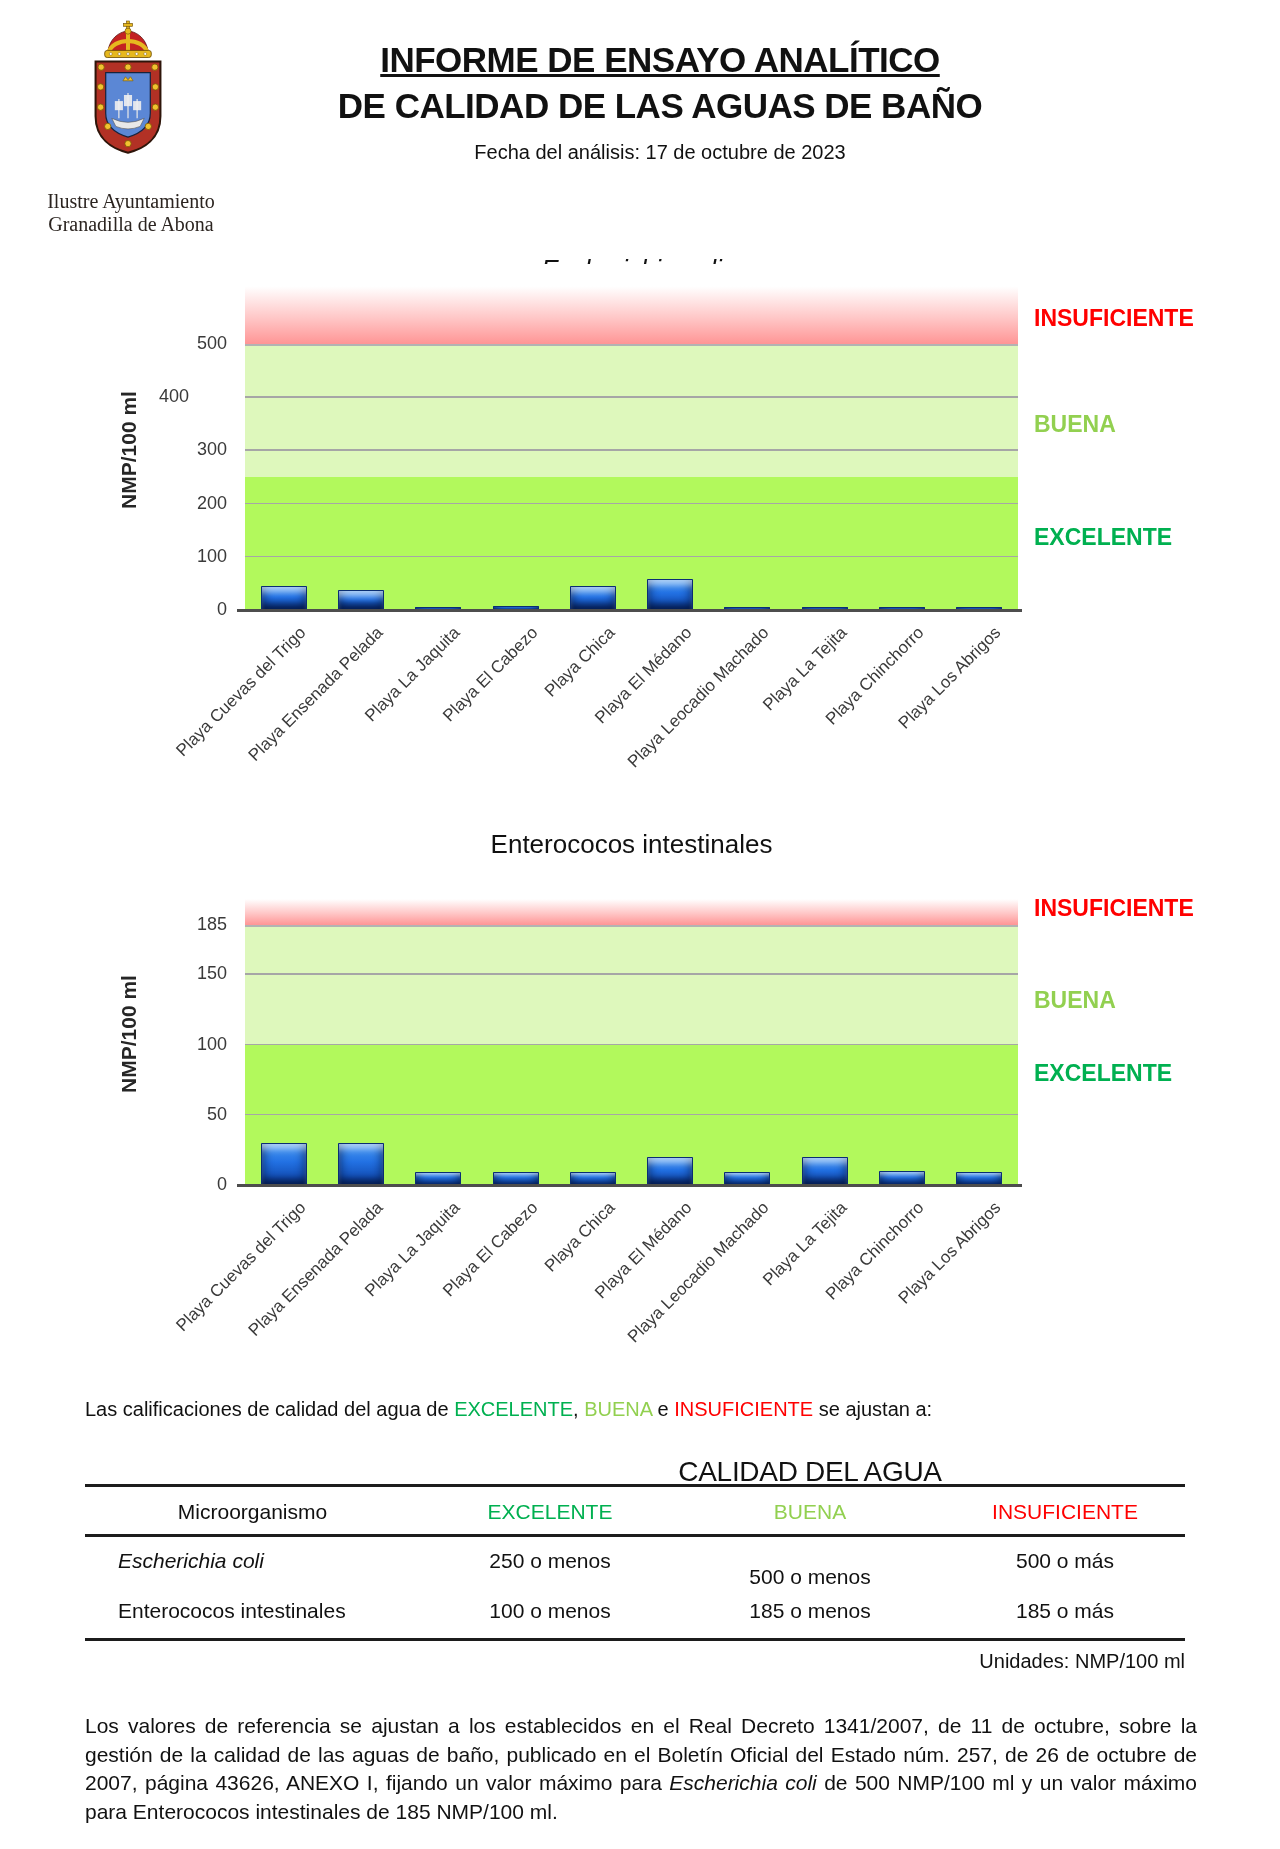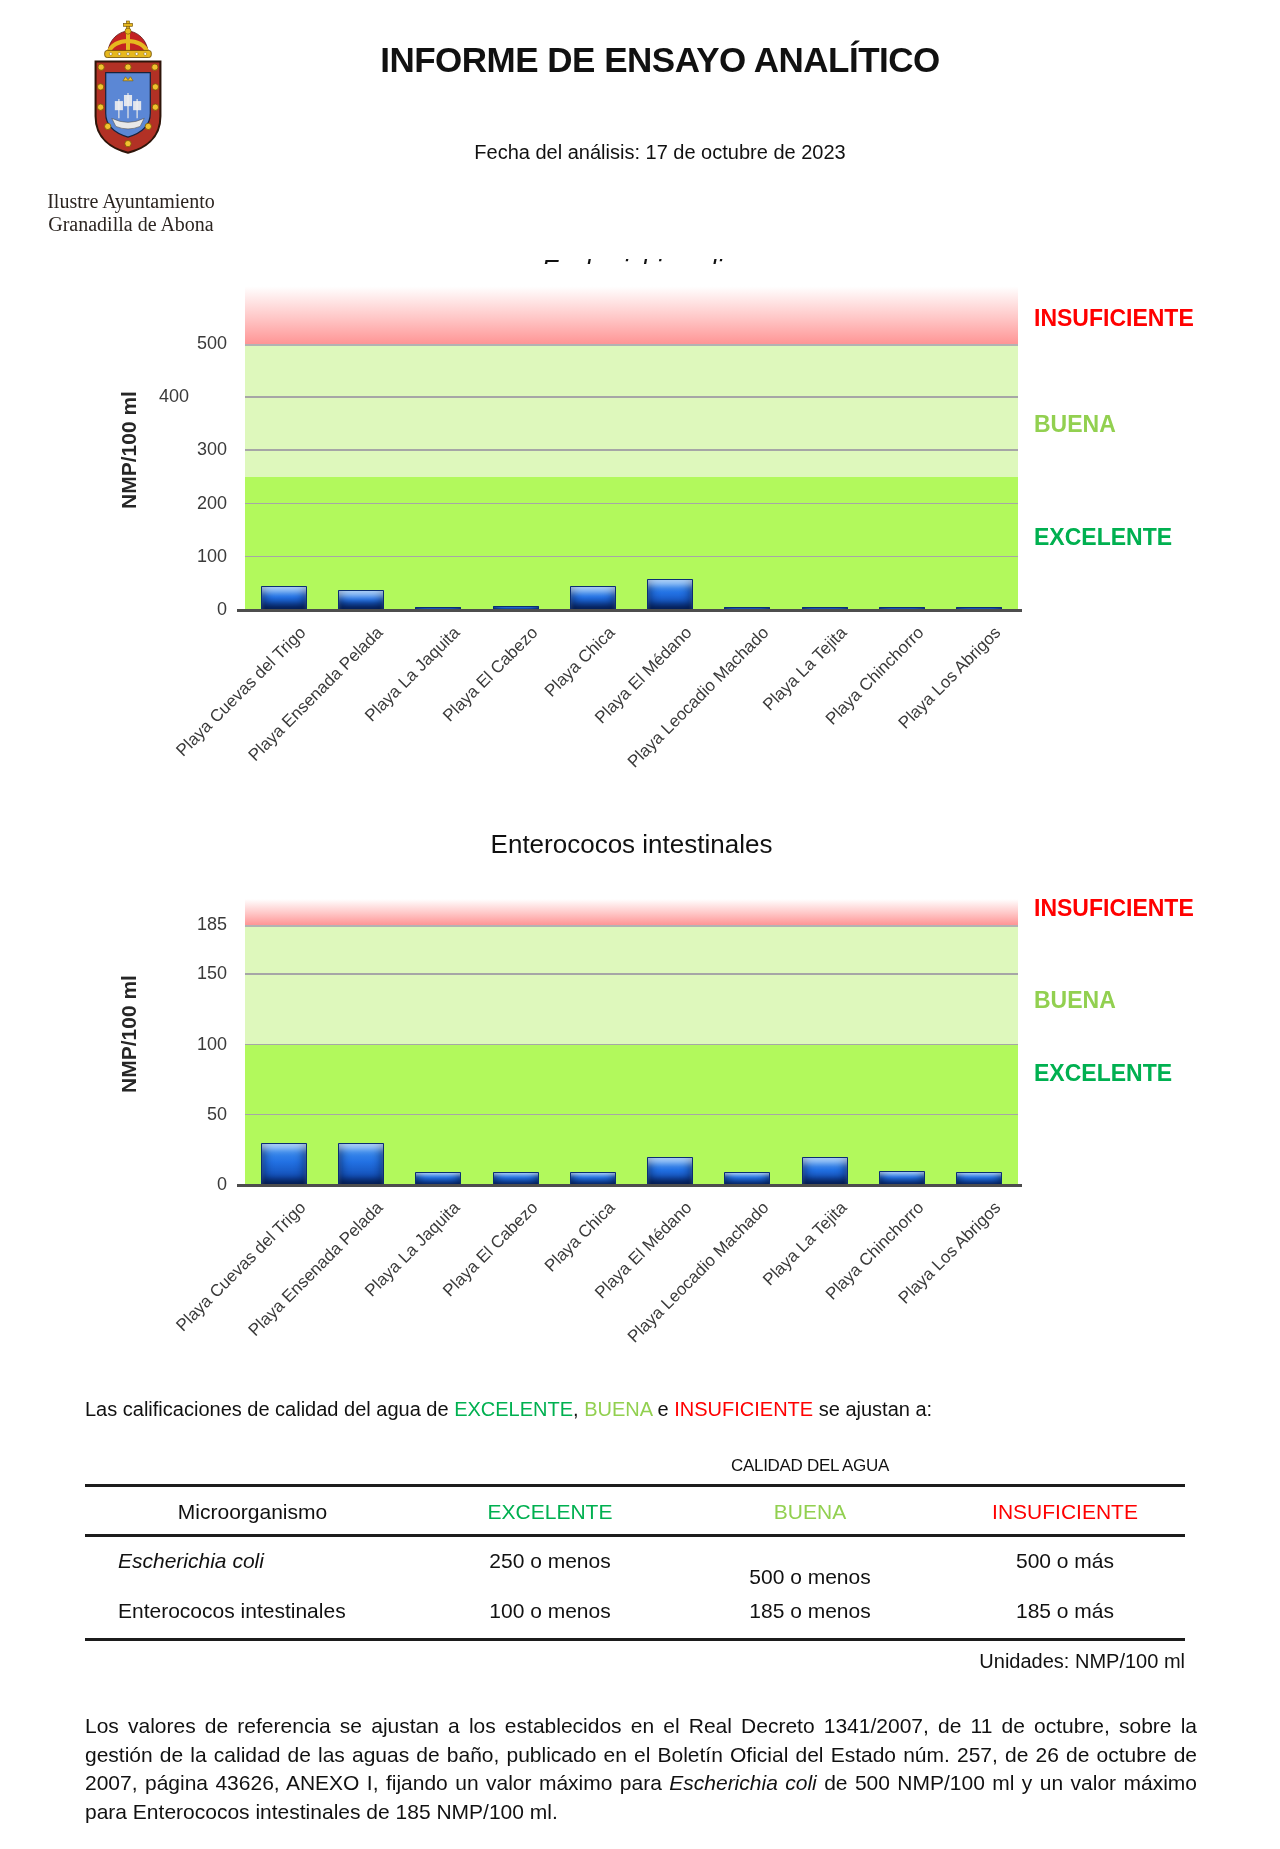--- a/index.html
+++ b/index.html
@@ -5,21 +5,21 @@
   html,body{margin:0;padding:0;background:#e8e8e8;}
   .page{position:relative;width:1280px;height:1849px;background:#ffffff;margin:0 auto;
         font-family:"Liberation Sans",sans-serif;color:#1a1a1a;overflow:hidden;}
   .abs{position:absolute;}
   .center{text-align:center;}
   .main-title{font-size:35px;font-weight:bold;letter-spacing:-0.5px;color:#111;}
   .date-line{font-size:20px;color:#111;}
   .logo-text{font-family:"Liberation Serif",serif;font-size:20px;color:#2b2420;line-height:23px;}
   .chart-layer{position:absolute;left:0;top:0;width:1280px;height:1849px;pointer-events:none;}
   .intro{font-size:20px;color:#111;}
-  .table-title{font-size:17px;color:#111;letter-spacing:-0.3px;}
+  .table-title{font-size:28px;color:#111;letter-spacing:-0.3px;}
   .tline{background:#1c1c1c;height:3px;}
   .th{font-size:21px;color:#111;}
   .td{font-size:21px;color:#111;}
   .units{font-size:20px;color:#111;}
   .footer-par{font-size:21px;line-height:28.5px;text-align:justify;color:#111;}
 </style>
 </head>
 <body>
 
 <div class="page">
@@ -66,21 +66,22 @@
     <path d="M37 80 h8 v9 h-8 z" fill="#f0f0f0" opacity="0.9"></path>
     <path d="M46 74 h8 v11 h-8 z" fill="#f0f0f0" opacity="0.9"></path>
     <path d="M55 80 h8 v9 h-8 z" fill="#f0f0f0" opacity="0.9"></path>
     <path d="M34 97 Q50 105 66 97 L62 105 Q50 110 38 105 Z" fill="#e8e8e8" stroke="#555" stroke-width="0.6"></path>
   </svg>
   <div class="abs logo-text center" style="left:22px;top:190px;width:218px;">
     <div>Ilustre Ayuntamiento</div>
     <div>Granadilla de Abona</div>
   </div>
 
-  <div class="abs main-title center" style="left:260px;top:40px;width:800px;">INFORME DE ENSAYO ANALÍTICO</div>
+  <div class="abs main-title center" style="left:260px;top:40px;width:800px;text-decoration:underline;">INFORME DE ENSAYO ANALÍTICO</div>
+  <div class="abs main-title center" style="left:260px;top:86px;width:800px;">DE CALIDAD DE LAS AGUAS DE BAÑO</div>
   <div class="abs date-line center" style="left:260px;top:141px;width:800px;">Fecha del análisis: 17 de octubre de 2023</div>
 
   <div class="chart-layer" id="chart-0">
       <div style="position: absolute; left: 245px; top: 254px; width: 773px; text-align: center; font-size: 26px; color: rgb(17, 17, 17); font-style: italic;">Escherichia coli</div>
       <div style="position: absolute; left: 245px; top: 477px; width: 773px; height: 133px; background: rgb(178, 249, 92);"></div>
       <div style="position: absolute; left: 1034px; top: 537px; transform: translateY(-50%); font-weight: bold; font-size: 23px; white-space: nowrap; color: rgb(0, 176, 80);">EXCELENTE</div>
       <div style="position: absolute; left: 245px; top: 344px; width: 773px; height: 133px; background: rgb(222, 248, 188);"></div>
       <div style="position: absolute; left: 1034px; top: 424px; transform: translateY(-50%); font-weight: bold; font-size: 23px; white-space: nowrap; color: rgb(146, 208, 80);">BUENA</div>
       <div style="position: absolute; left: 245px; top: 264.2px; width: 773px; height: 79.8px; background: linear-gradient(rgb(255, 255, 255) 0%, rgb(255, 255, 255) 28%, rgb(255, 198, 198) 68%, rgb(255, 149, 149) 100%); border-bottom: 2px solid rgb(179, 179, 179);"></div>
       <div style="position: absolute; left: 1034px; top: 318px; transform: translateY(-50%); font-weight: bold; font-size: 23px; white-space: nowrap; color: rgb(255, 0, 0);">INSUFICIENTE</div>

